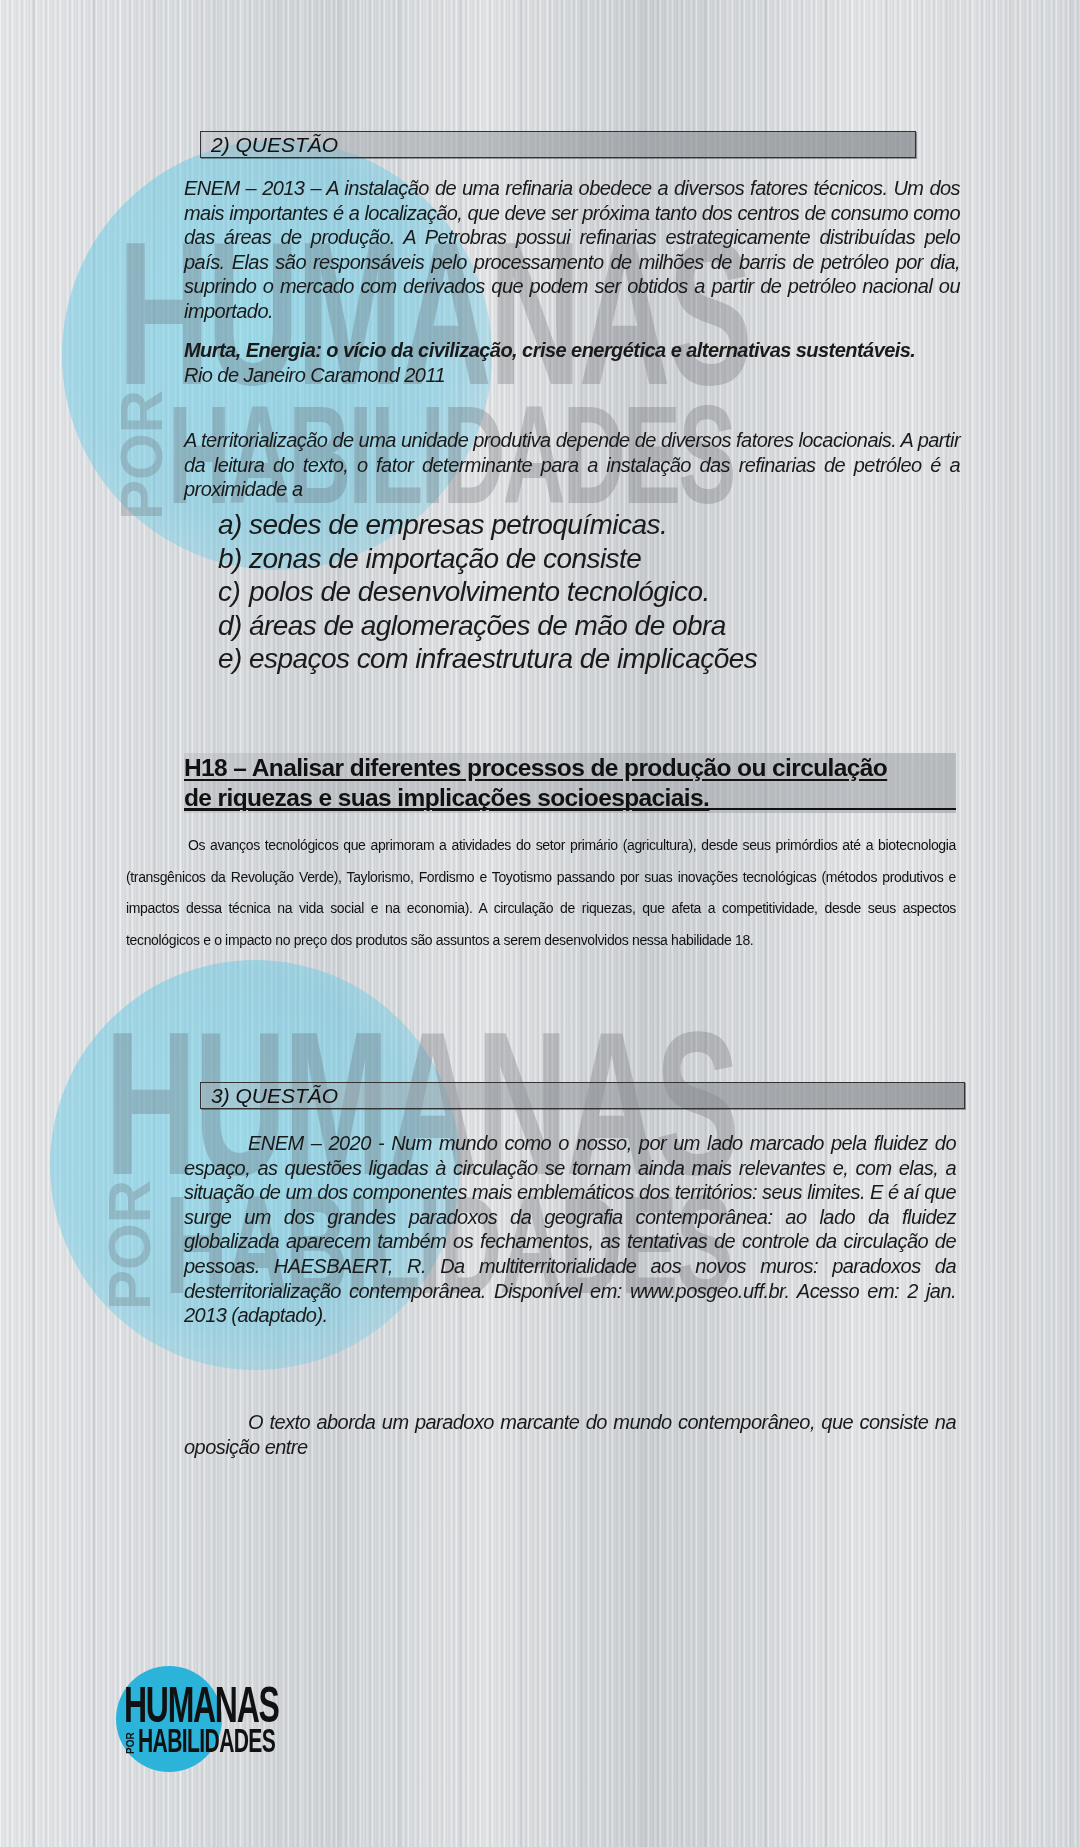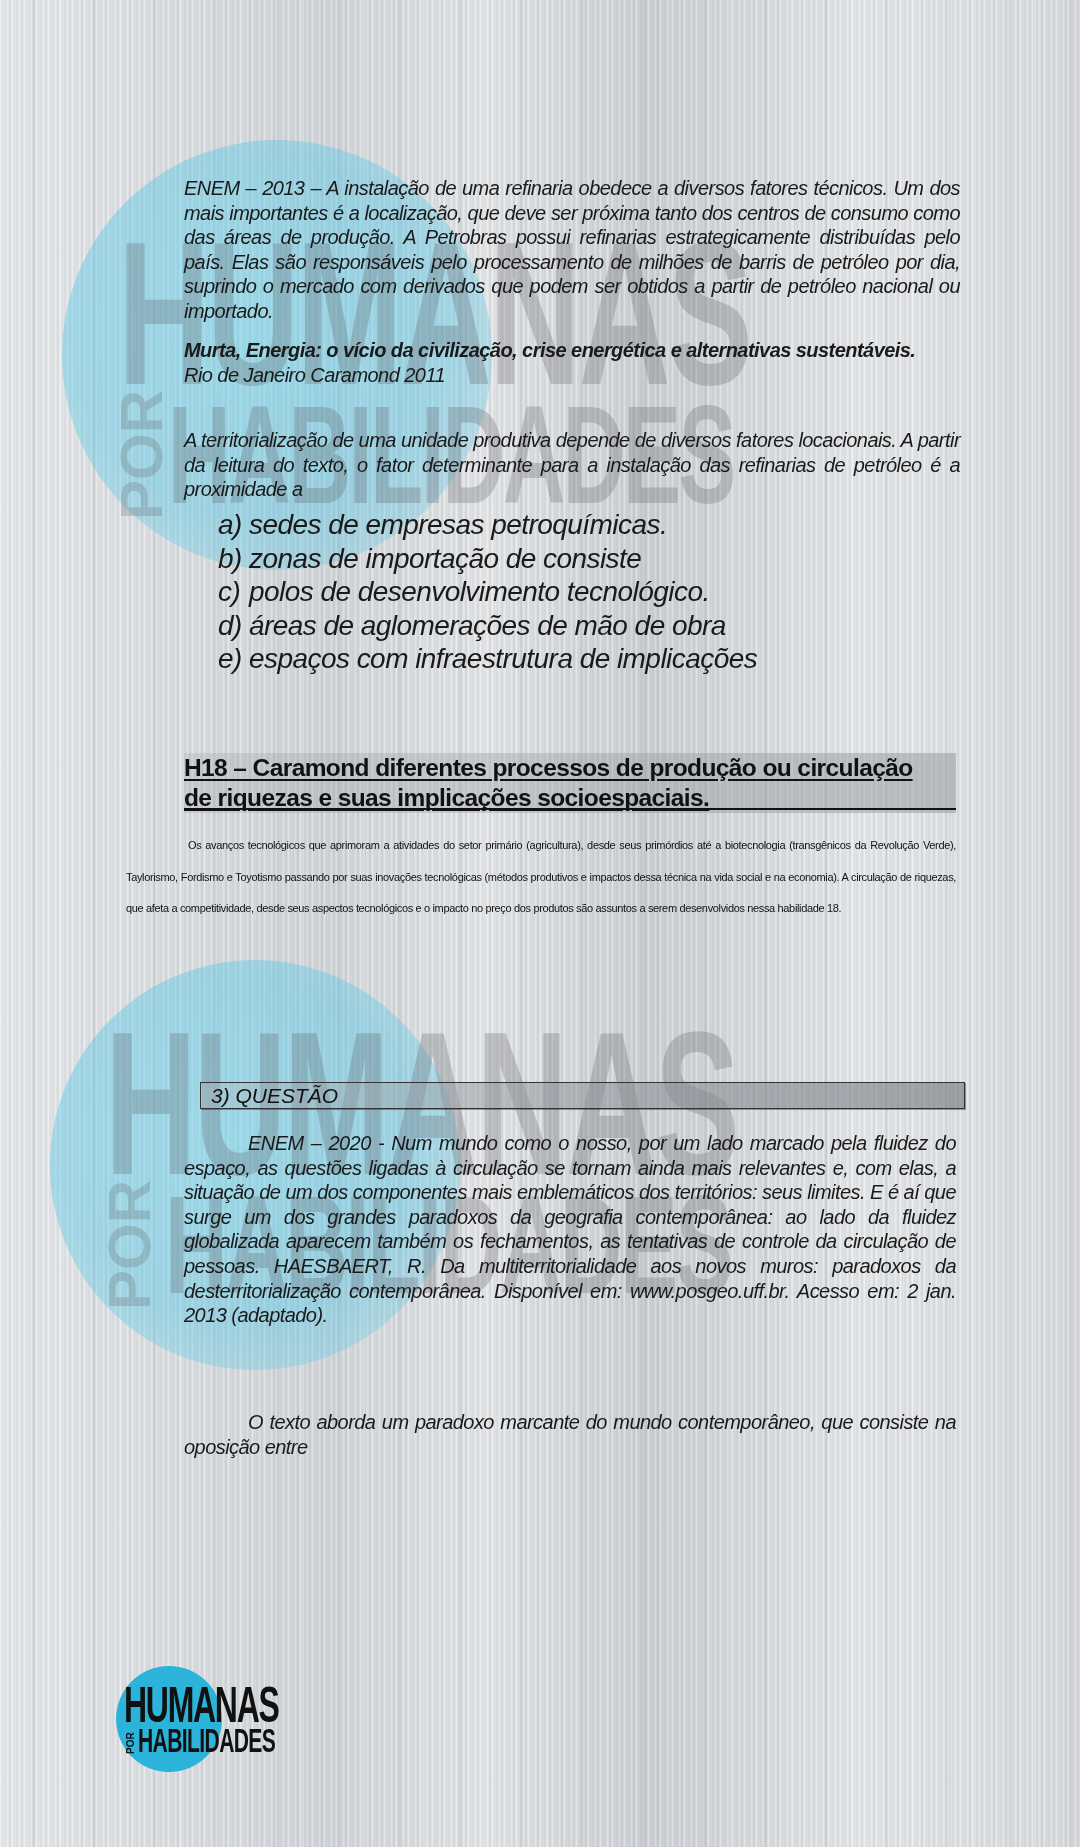--- a/index.html
+++ b/index.html
@@ -109,21 +109,21 @@
   .h18-rule {
     position: absolute;
     left: 184px; top: 808px; width: 772px; height: 2px; background: #111;
   }
 
   .body-para {
     position: absolute;
     left: 126px;
     top: 830px;
     width: 830px;
-    font-size: 11px;
+    font-size: 14px;
     line-height: 31.5px;
     letter-spacing: -0.35px;
     text-align: justify;
     color: #111;
   }
   .body-para .indent { display: inline-block; width: 62px; }
 
   .logo {
     position: absolute;
     left: 116px;
@@ -186,40 +186,43 @@
 
 <div class="watermark" style="left:0;top:900px;width:1080px;height:520px;">
   <div class="wm-circle" style="left:50px;top:60px;width:410px;height:410px;"></div>
   <div class="wm-text" style="left:105px;top:100px;font-size:205px;">HUMANAS</div>
   <div class="wm-text" style="left:165px;top:275px;font-size:140px;">HABILIDADES</div>
   <div class="wm-por" style="left:100px;top:410px;font-size:60px;">POR</div>
 </div>
 
 <div class="content">
 
+  <div class="q-header" style="left:200px;top:131px;width:716px;">
+    <span>2)  QUESTÃO</span>
+  </div>
 
   <div class="para ital justify" style="left:184px;top:176px;width:776px;">ENEM – 2013 – A instalação de uma refinaria obedece a diversos fatores técnicos. Um dos mais importantes é a localização, que deve ser próxima tanto dos centros de consumo como das áreas de produção. A Petrobras possui refinarias estrategicamente distribuídas pelo país. Elas são responsáveis pelo processamento de milhões de barris de petróleo por dia, suprindo o mercado com derivados que podem ser obtidos a partir de petróleo nacional ou importado.</div>
 
   <div class="para ital" style="left:184px;top:338px;width:790px;">
     <div style="white-space:nowrap;font-weight:bold;">Murta, Energia: o vício da civilização, crise energética e alternativas sustentáveis.</div>
     <div>Rio de Janeiro Caramond 2011</div>
   </div>
 
   <div class="para ital justify" style="left:184px;top:428px;width:776px;">A territorialização de uma unidade produtiva depende de diversos fatores locacionais. A partir da leitura do texto, o fator determinante para a instalação das refinarias de petróleo é a proximidade a</div>
 
   <div class="options">
     <div class="opt"><span class="letter">a)</span><span>sedes de empresas petroquímicas.</span></div>
     <div class="opt"><span class="letter">b)</span><span>zonas de importação de consiste</span></div>
     <div class="opt"><span class="letter">c)</span><span>polos de desenvolvimento tecnológico.</span></div>
     <div class="opt"><span class="letter">d)</span><span>áreas de aglomerações de mão de obra</span></div>
     <div class="opt"><span class="letter">e)</span><span>espaços com infraestrutura de implicações</span></div>
   </div>
 
   <div class="h18">
-    <span class="h18-line">H18 – Caramond diferentes processos de produção ou circulação</span>
+    <span class="h18-line">H18 – Analisar diferentes processos de produção ou circulação</span>
     <span class="h18-line">de riquezas e suas implicações socioespaciais.</span>
   </div>
   <div class="h18-rule"></div>
 
   <div class="body-para"><span class="indent"></span><span>Os avanços tecnológicos que aprimoram a atividades do setor primário (agricultura), desde seus primórdios até a biotecnologia (transgênicos da Revolução Verde), Taylorismo, Fordismo e Toyotismo passando por suas inovações tecnológicas (métodos produtivos e impactos dessa técnica na vida social e na economia). A circulação de riquezas, que afeta a competitividade, desde seus aspectos tecnológicos e o impacto no preço dos produtos são assuntos a serem desenvolvidos nessa habilidade 18.</span></div>
 
   <div class="q-header" style="left:200px;top:1082px;width:765px;">
     <span>3)  QUESTÃO</span>
   </div>
 

